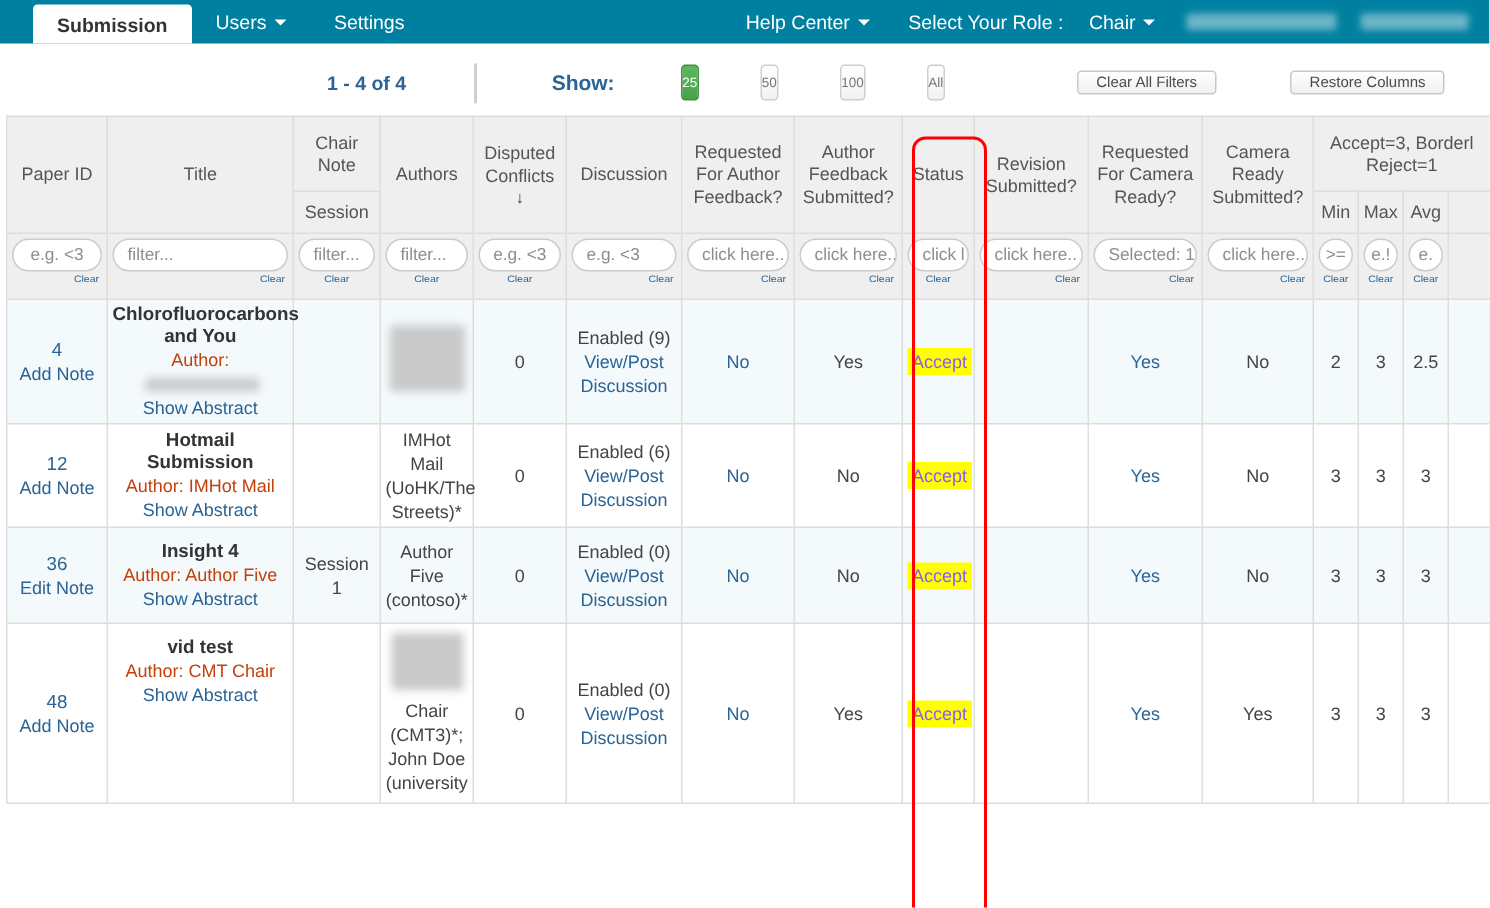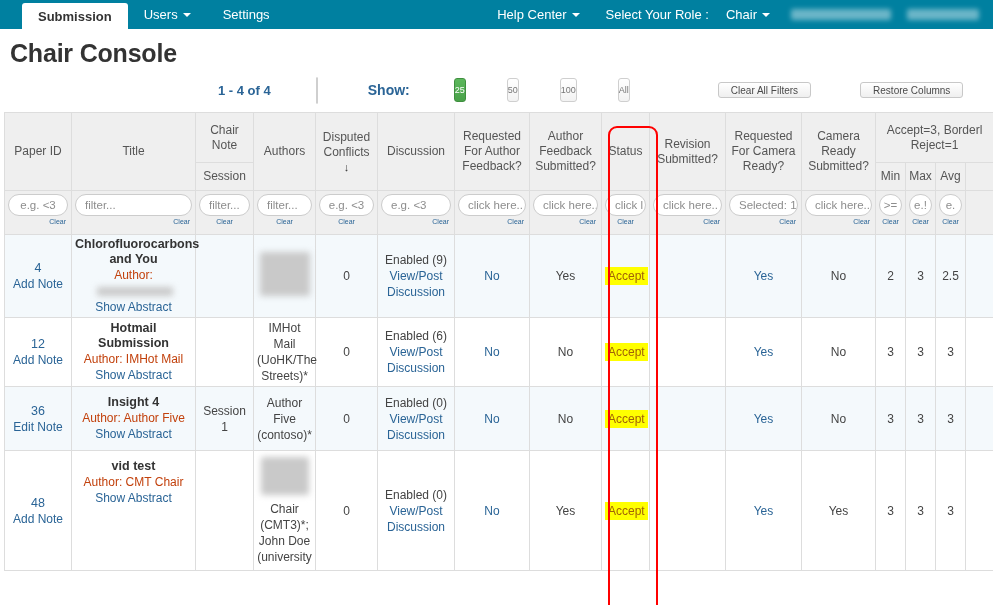--- a/index.html
+++ b/index.html
@@ -200,21 +200,21 @@
   tbody td { background: #ffffff; text-align: center; font-size: 12px; color: #444; line-height:16px;}
   tbody tr.alt td { background: #f4f9fc; }
   td.left { text-align: center; padding-left: 7px; padding-right: 5px; }
   .ttl { font-weight: bold; color: #333; font-size: 12.5px; line-height: 15px; }
   .auth { color: #c2410c; font-size: 12px; }
   a.lnk { color: #2a6496; text-decoration: none; cursor: pointer; }
   .pid { color: #2a6496; font-size: 12.5px; }
   .note-lnk { color: #2a6496; font-size: 12px; display:block; cursor:pointer;}
   .status-pill {
     background: #ffff00;
-    color: #a16207;
+    color: #8b5cf6;
     padding: 1px 3px;
     display: inline-block;
     font-size: 12px;
   }
   .blur-blk {
     background: #c9c9c9;
     border-radius: 2px;
     filter: blur(3px);
     display: inline-block;
     margin: 2px 0;
@@ -255,21 +255,20 @@
     <div class="nav-item">
       <span>Chair</span>
       <span class="caret"></span>
     </div>
     <div class="redacted a"></div>
     <div class="redacted b"></div>
   </div>
 </div>
 
 <div class="page-head">
-  <h1 class="page-title">Chair Console</h1>
 </div>
 
 <div class="toolbar">
   <div class="pager-count">1 - 4 of 4</div>
   <div class="pager">
     <div>««</div>
     <div>«</div>
     <div class="current">1</div>
     <div>»</div>
     <div>»»</div>

